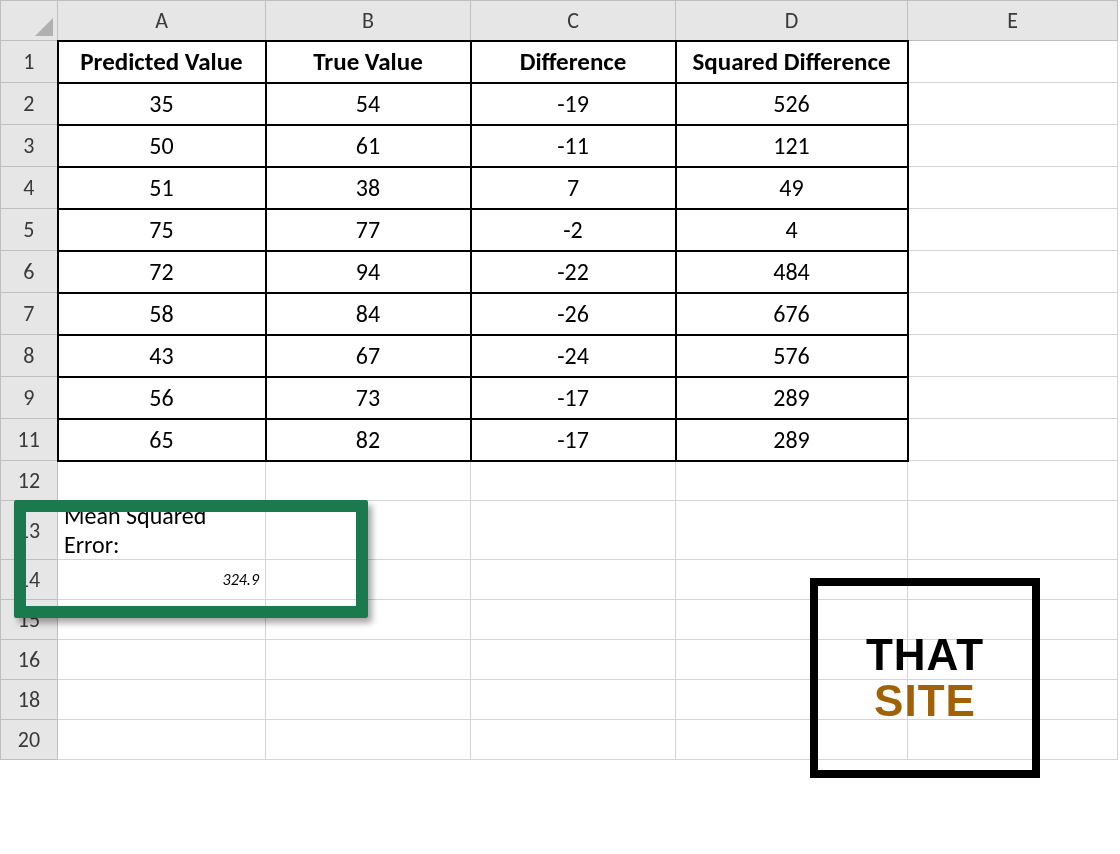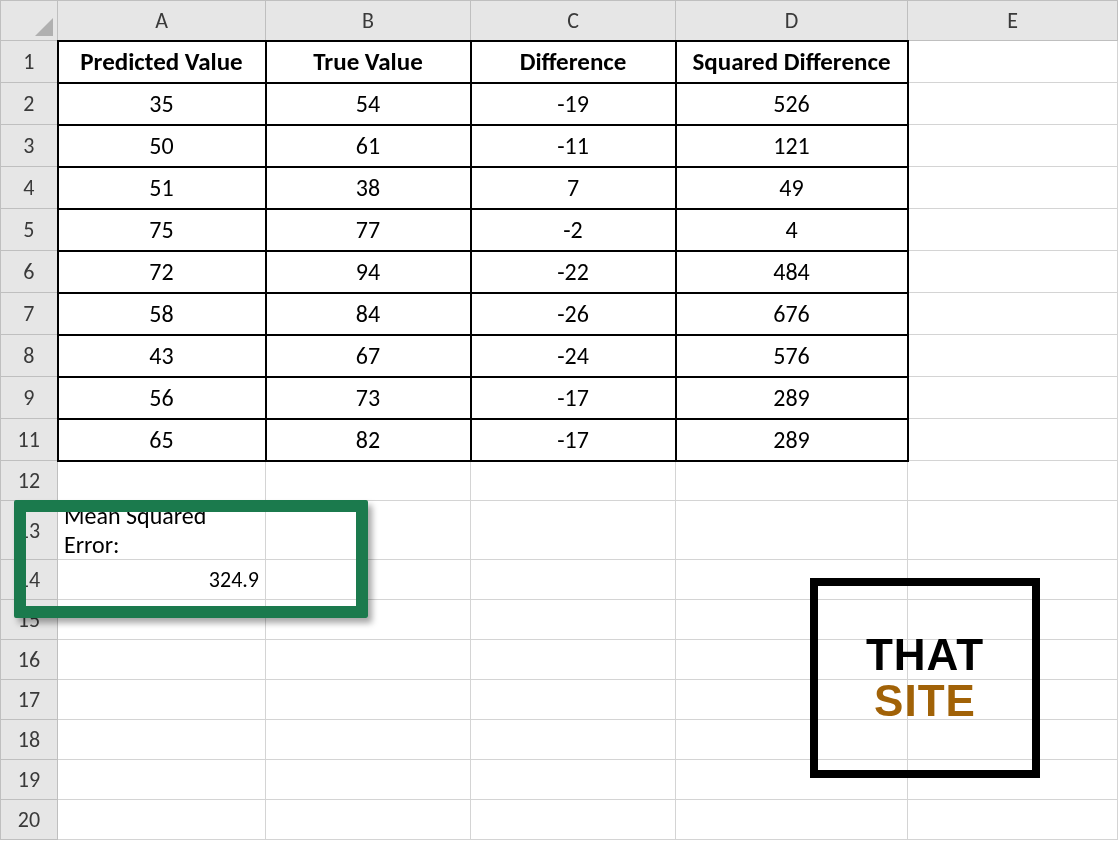--- a/index.html
+++ b/index.html
@@ -239,21 +239,21 @@
     <th class="rowhdr">13</th>
     <td class="left-align" style="font-size:24px;margin-top:12px;">Mean Squared Error:</td>
     <td></td>
     <td></td>
     <td></td>
     <td></td>
   </tr>
 
   <tr class="r-med">
     <th class="rowhdr">14</th>
-    <td class="right-align" style="font-size:22px;">324.9</td>
+    <td class="right-align" style="font-size:16px;font-style:italic;">324.9</td>
     <td></td>
     <td></td>
     <td></td>
     <td></td>
   </tr>
 
   <tr class="r-med">
     <th class="rowhdr">15</th>
     <td></td>
           <td></td>
@@ -263,37 +263,21 @@
   </tr>
   <tr class="r-med">
     <th class="rowhdr">16</th>
     <td></td>
           <td></td>
           <td></td>
           <td></td>
           <td></td>
   </tr>
   <tr class="r-med">
-    <th class="rowhdr">17</th>
-    <td></td>
-          <td></td>
-          <td></td>
-          <td></td>
-          <td></td>
-  </tr>
-  <tr class="r-med">
     <th class="rowhdr">18</th>
-    <td></td>
-          <td></td>
-          <td></td>
-          <td></td>
-          <td></td>
-  </tr>
-  <tr class="r-med">
-    <th class="rowhdr">19</th>
     <td></td>
           <td></td>
           <td></td>
           <td></td>
           <td></td>
   </tr>
   <tr class="r-med">
     <th class="rowhdr">20</th>
     <td></td>
           <td></td>

